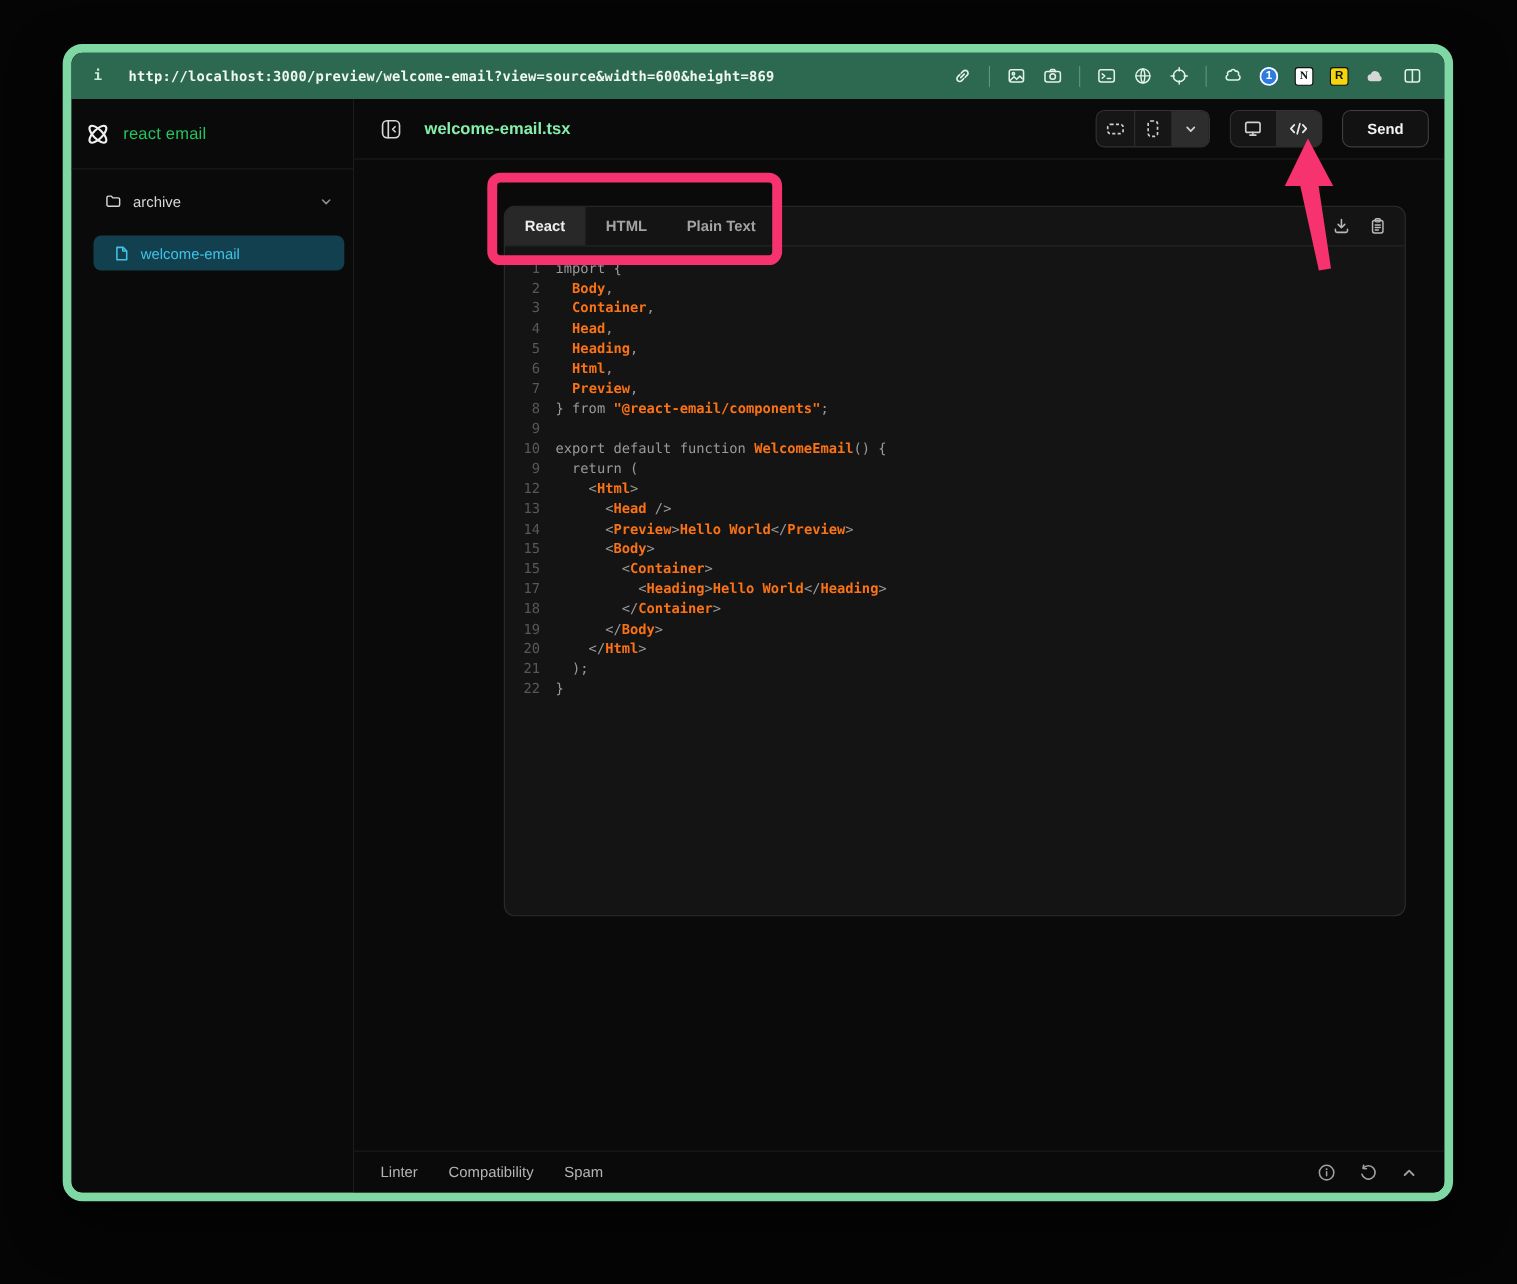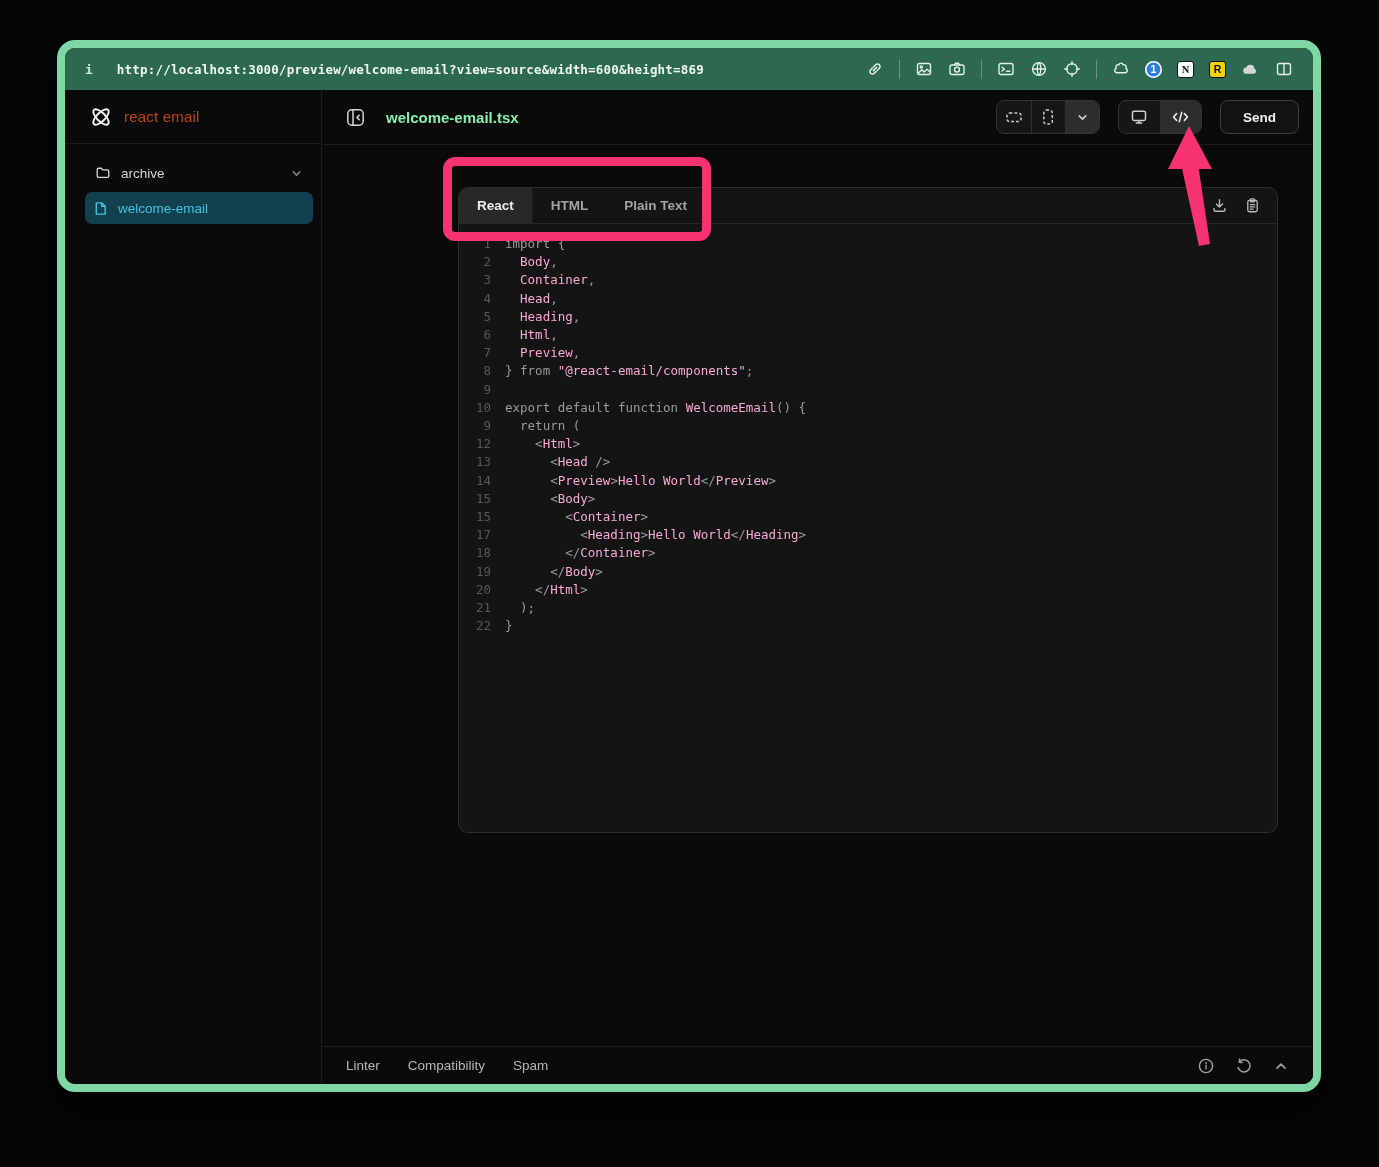--- a/index.html
+++ b/index.html
@@ -27,29 +27,29 @@
   .badge.op { border-radius:50%; background:#2e7ce0; color:#fff;
               box-shadow:inset 0 0 0 1.6px #fff, inset 0 0 0 3px #2e7ce0; }
   .badge.no { border-radius:3px; background:#fff; color:#111;
               font-family:"Liberation Serif", serif; border:1px solid #111; }
   .badge.rg { border-radius:3px; background:#f2d50f; color:#111; border:1.5px solid #111; }
 
   
   .app { display:flex; height:994px; background:#0a0a0a; }
 
   .sidebar { width:257px; border-right:1px solid #1e1e1e; flex:none; display:flex; flex-direction:column; }
-  .logo-row { height:54px; display:flex; align-items:center; gap:11px; padding:0 24px;
-              border-bottom:1px solid #1c1c1c; color:#c2410c; }
+  .logo-row { height:64px; display:flex; align-items:center; gap:11px; padding:0 12px;
+              border-bottom:1px solid #1c1c1c; color:#22c55e; }
   .logo-row .label { font-size:15px; font-weight:500; letter-spacing:.2px; }
   .nav { padding:12px 8px 0 20px; }
   .nav-row { height:34px; display:flex; align-items:center; gap:10px; padding:0 10px;
              color:#d6d6d6; font-size:13.5px; }
   .nav-row .grow { flex:1; }
-  .nav-item { height:32px; display:flex; align-items:center; gap:10px; padding:0 8px;
-              margin-top:2px; background:#12404f; border-radius:7px; color:#41c3e6;
+  .nav-item { height:32px; display:flex; align-items:center; gap:10px; padding:0 18px;
+              margin-top:14px; background:#12404f; border-radius:7px; color:#41c3e6;
               font-size:13.5px; font-weight:500; }
 
   .main { flex:1; position:relative; display:flex; flex-direction:column; background:#0a0a0a; }
   .main-header { height:55px; flex:none; display:flex; align-items:center; gap:0;
                  padding:0 14px 0 18px; border-bottom:1px solid #1c1c1c; }
   .main-title { margin-left:16px; font-size:15px; font-weight:700; color:#86efac; }
   .hdr-right { margin-left:auto; display:flex; align-items:flex-start; gap:18px; }
   .icon-btn { width:30px; height:30px; display:flex; align-items:center; justify-content:center;
               color:#cdcdcd; border-radius:7px; }
   .seg-group { display:flex; align-items:stretch; height:34px; border:1px solid #333;
@@ -76,21 +76,21 @@
                 border-right:1px solid #191919; }
   .panel-tabs .spacer { flex:1; }
   .panel-icons { display:flex; align-items:center; gap:16px; padding-right:16px; color:#b9b9b9; }
 
   .code-body { flex:1; padding-top:11px; font-family:"DejaVu Sans Mono", monospace;
                font-size:12.5px; line-height:18.2px; }
   .code-line { display:flex; white-space:pre; }
   .ln { width:32px; flex:none; text-align:right; color:#585858; margin-right:14px;
         user-select:none; }
   .code span.d { color:#9a9a9a; }
-  .code span.b { color:#f9a8d4; font-weight:400; }
+  .code span.b { color:#f97316; font-weight:700; }
 
   
   .anno-rect { position:absolute; left:121px; top:12px; width:268px; height:84px;
                border:9px solid #f6326f; border-radius:12px; z-index:6; pointer-events:none; }
   .anno-arrow { position:absolute; left:845px; top:36px; width:60px; height:122px;
                 z-index:7; pointer-events:none; }
 
   
   .bottom-bar { height:38px; flex:none; border-top:1px solid #1c1c1c; display:flex;
                 align-items:center; padding:0 24px; gap:28px;margin-top:44px; }

